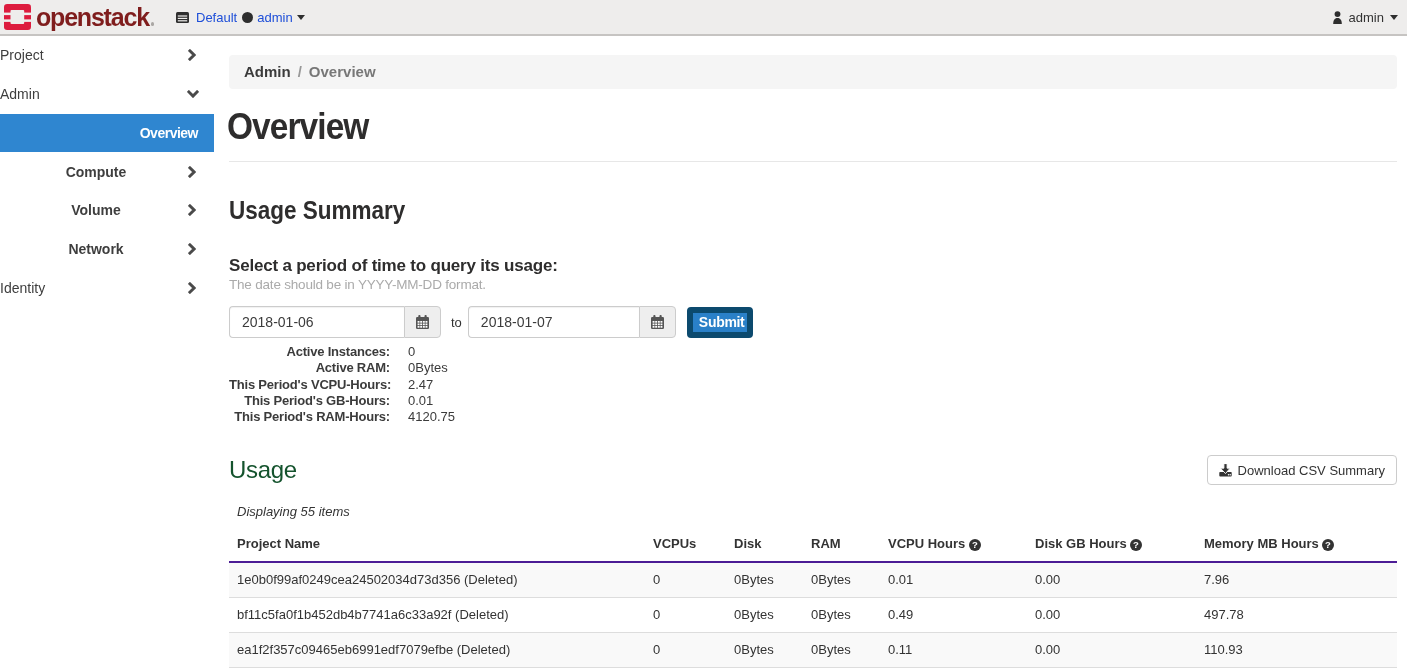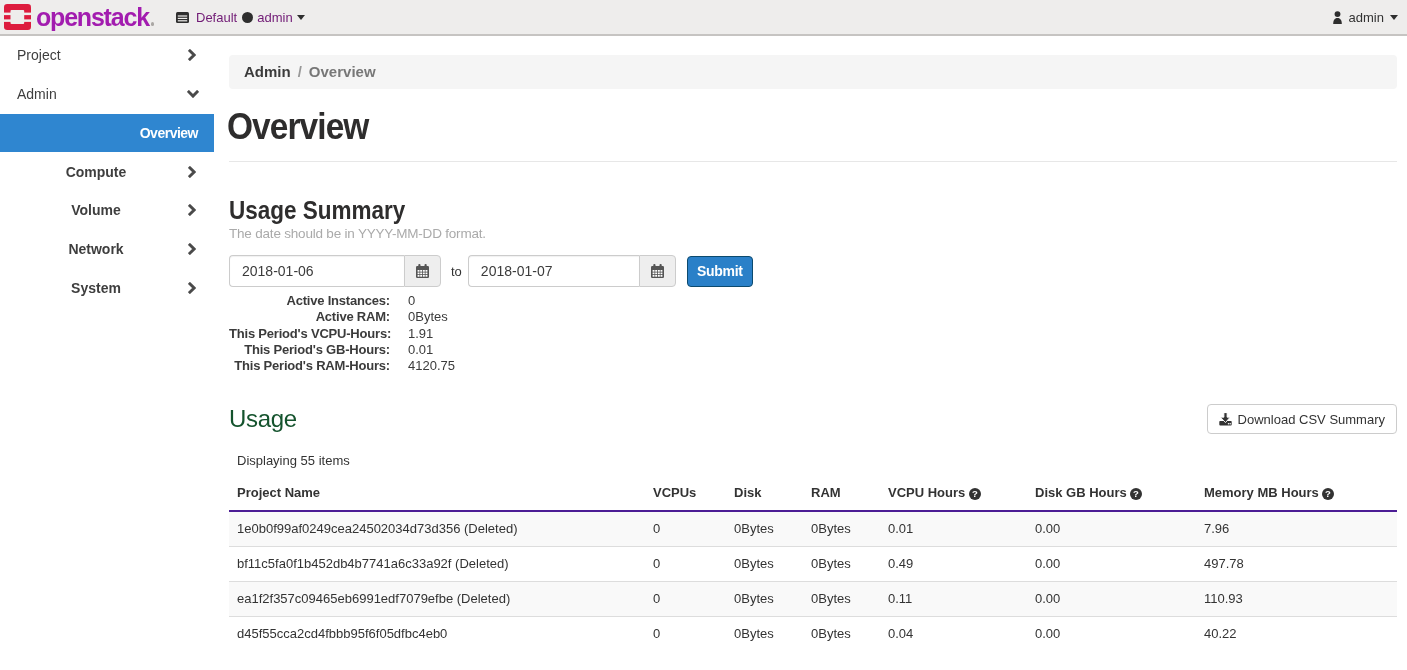--- a/index.html
+++ b/index.html
@@ -3,36 +3,36 @@
 <meta charset="utf-8">
 <title>Usage Overview - OpenStack Dashboard</title>
 <style>
 * { box-sizing: border-box; }
 html, body { margin: 0; padding: 0; background: #fff; font-family: "Liberation Sans", sans-serif; color: #333; }
 body { width: 1407px; height: 670px; overflow: hidden; font-size: 13px; }
 
 
 .topbar { position: relative; height: 36px; background: #eeedec; border-bottom: 2px solid #c6c4c2; }
 .brand { position: absolute; left: 4px; top: 4px; display: flex; align-items: center; }
-.brand-text { font-size: 25px; font-weight: bold; color: #a21caf; letter-spacing: -1.2px; margin-left: 5px; line-height: 1; }
-.ctx { position: absolute; left: 176px; top: 0; height: 34px; display: flex; align-items: center; color: #701a75; font-size: 13px; }
+.brand-text { font-size: 25px; font-weight: bold; color: #7f1d1d; letter-spacing: -1.2px; margin-left: 5px; line-height: 1; }
+.ctx { position: absolute; left: 176px; top: 0; height: 34px; display: flex; align-items: center; color: #1d4ed8; font-size: 13px; }
 .ctx .dom-ic { margin-right: 7px; }
 .ctx .circle { width: 11px; height: 11px; background: #2e2e2e; border-radius: 50%; margin: 0 4px 0 5px; }
 .caret { display: inline-block; width: 0; height: 0; border-left: 4.5px solid transparent; border-right: 4.5px solid transparent; border-top: 5.5px solid #2e2e2e; margin-left: 6px; }
 .userbox { position: absolute; right: 9px; top: 0; height: 34px; display: flex; align-items: center; font-size: 13px; color: #333; }
 .userbox svg { margin-right: 7px; }
 
 
 .layout { display: flex; }
 .sidebar { width: 214px; flex: 0 0 214px; }
 .content { flex: 1; padding: 0 10px 0 15px; }
 
 
 .nav-item { position: relative; height: 38.75px; display: flex; align-items: center; font-size: 14px; color: #3e3e3e; }
-.nav-item .label-l1 { padding-left: 17px; }
+.nav-item .label-l1 { padding-left: 0; }
 .nav-item .label-l2 { display: block; text-align: center; width: 156px; margin-left: 18px; font-weight: bold; }
 .nav-item .chev { position: absolute; right: 18px; top: 50%; transform: translateY(-50%); }
 .nav-item .chev svg { display: block; }
 .nav-item.active { background: #2f86d0; color: #fff; font-weight: bold; justify-content: flex-end; padding-right: 16px; letter-spacing: -0.5px; }
 
 
 .breadcrumb { background: #f5f5f5; border-radius: 4px; margin-top: 19px; height: 34px; line-height: 34px; padding-left: 15px; font-size: 15px; color: #3b3b3b; font-weight: bold; }
 .breadcrumb .sep { color: #999; padding: 0 7px; }
 .breadcrumb .active { color: #777; }
 
@@ -43,35 +43,35 @@
 
 .sel-period { font-size: 17px; font-weight: bold; color: #2e2d2d; margin: 34px 0 0 0; line-height: 17px; letter-spacing: -0.2px; }
 .date-note { color: #aaa; font-size: 13.5px; letter-spacing: -0.2px; margin: 1px 0 0 0; line-height: 20px; }
 
 
 .dateform { display: flex; align-items: center; margin-top: 11px; height: 32px; }
 .input-group { display: flex; height: 32px; }
 .input-group input { width: 175px; border: 1px solid #ccc; border-right: 0; border-radius: 4px 0 0 4px; padding: 0 12px; font-size: 14px; font-family: "Liberation Sans", sans-serif; color: #3b3b3b; height: 32px; outline: none; box-shadow: inset 0 1px 1px rgba(0,0,0,.06); }
 .input-addon { width: 37px; background: #eee; border: 1px solid #ccc; border-radius: 0 4px 4px 0; display: flex; align-items: center; justify-content: center; }
 .to-label { margin: 0 6px 0 10px; font-size: 13px; color: #333; }
-.btn-primary { margin-left: 11px; width: 66px; height: 31px; background: #2a80c8; border: 1px solid #0c4a6e; border-radius: 4px; color: #fff; font-size: 14px; font-weight: bold; font-family: "Liberation Sans", sans-serif; letter-spacing: -0.3px; }
+.btn-primary { margin-left: 11px; width: 66px; height: 31px; background: #2a80c8; border: 6px solid #0c4a6e; border-radius: 4px; color: #fff; font-size: 14px; font-weight: bold; font-family: "Liberation Sans", sans-serif; letter-spacing: -0.3px; }
 
 
 .stats { margin: 6px 0 0 0; }
 .stats .row { display: flex; line-height: 16.3px; font-size: 13px; }
 .stats .lbl { width: 161px; text-align: right; font-weight: bold; color: #3b3b3b; flex: 0 0 161px; white-space: nowrap; letter-spacing: -0.2px; }
 .stats .val { margin-left: 18px; color: #3b3b3b; }
 
 
 .usage-row { display: flex; align-items: center; justify-content: space-between; margin-top: 30px; height: 30px; }
 .usage-title { font-size: 24px; color: #14532d; letter-spacing: -0.3px; }
 .btn-csv { height: 30px; background: #fff; border: 1px solid #ccc; border-radius: 4px; padding: 0 11px; font-size: 13px; color: #333; font-family: "Liberation Sans", sans-serif; display: flex; align-items: center; }
 .btn-csv svg { margin-right: 6px; }
 
-.displaying { margin-top: 18px; font-size: 13px; line-height: 18.57px; color: #333; padding-left: 8px; }
+.displaying { margin-top: 18px; font-size: 13px; line-height: 18.57px; color: #333; padding-left: 8px; font-style: italic; }
 
 
 table.usage { width: 100%; border-collapse: collapse; margin-top: 5px; font-size: 13px; }
 table.usage th { text-align: left; font-weight: bold; color: #333; padding: 8px; line-height: 18px; border-bottom: 2px solid #4c1d95; }
 table.usage td { padding: 8px; line-height: 18px; border-top: 1px solid #ddd; color: #333; }
 table.usage tbody tr:nth-child(odd) { background: #f9f9f9; }
 .qmark { display: inline-block; vertical-align: -3px; margin-left: 0; }
 .qmark svg { display: block; }
 </style>
 </head>
@@ -144,33 +144,34 @@
       </div>
     <div class="nav-item">
         <span class="label-l2">Network</span>
         <span class="chev">
           <svg width="8" height="12" viewBox="0 0 8 12">
             <path d="M1.9 1.9 L6.1 6 L1.9 10.1" fill="none" stroke="#4a4a4a" stroke-width="2.9" stroke-linecap="square" stroke-linejoin="miter"></path>
           </svg>
         </span>
       </div>
     <div class="nav-item">
-        <span class="label-l2">System</span>
+        <span class="label-l1">Identity</span>
         <span class="chev">
           <svg width="8" height="12" viewBox="0 0 8 12">
             <path d="M1.9 1.9 L6.1 6 L1.9 10.1" fill="none" stroke="#4a4a4a" stroke-width="2.9" stroke-linecap="square" stroke-linejoin="miter"></path>
           </svg>
         </span>
       </div>
   </div>
   <div class="content">
     <div class="breadcrumb"><span>Admin</span><span class="sep">/</span><span class="active">Overview</span></div>
     <h1 class="page-title">Overview</h1>
     <hr class="title-rule">
     <h2 class="usage-summary">Usage Summary</h2>
+    <div class="sel-period">Select a period of time to query its usage:</div>
     <div class="date-note">The date should be in YYYY-MM-DD format.</div>
     <div class="dateform">
       <div class="input-group">
         <input value="2018-01-06" style="">
         <span class="input-addon">
             <svg width="13" height="14" viewBox="0 0 13 14">
               <rect x="2.3" y="0" width="2.2" height="3.5" rx="0.9" fill="#555"></rect>
               <rect x="8.5" y="0" width="2.2" height="3.5" rx="0.9" fill="#555"></rect>
               <rect x="0" y="2" width="13" height="12" rx="1.2" fill="#555"></rect>
               <rect x="1.6" y="6" width="1.9" height="1.7" fill="#fff"></rect>
@@ -217,21 +218,21 @@
       <div class="row">
           <span class="lbl">Active Instances:</span>
           <span class="val">0</span>
         </div>
       <div class="row">
           <span class="lbl">Active RAM:</span>
           <span class="val">0Bytes</span>
         </div>
       <div class="row">
           <span class="lbl">This Period's VCPU-Hours:</span>
-          <span class="val">1.91</span>
+          <span class="val">2.47</span>
         </div>
       <div class="row">
           <span class="lbl">This Period's GB-Hours:</span>
           <span class="val">0.01</span>
         </div>
       <div class="row">
           <span class="lbl">This Period's RAM-Hours:</span>
           <span class="val">4120.75</span>
         </div>
     </div>

